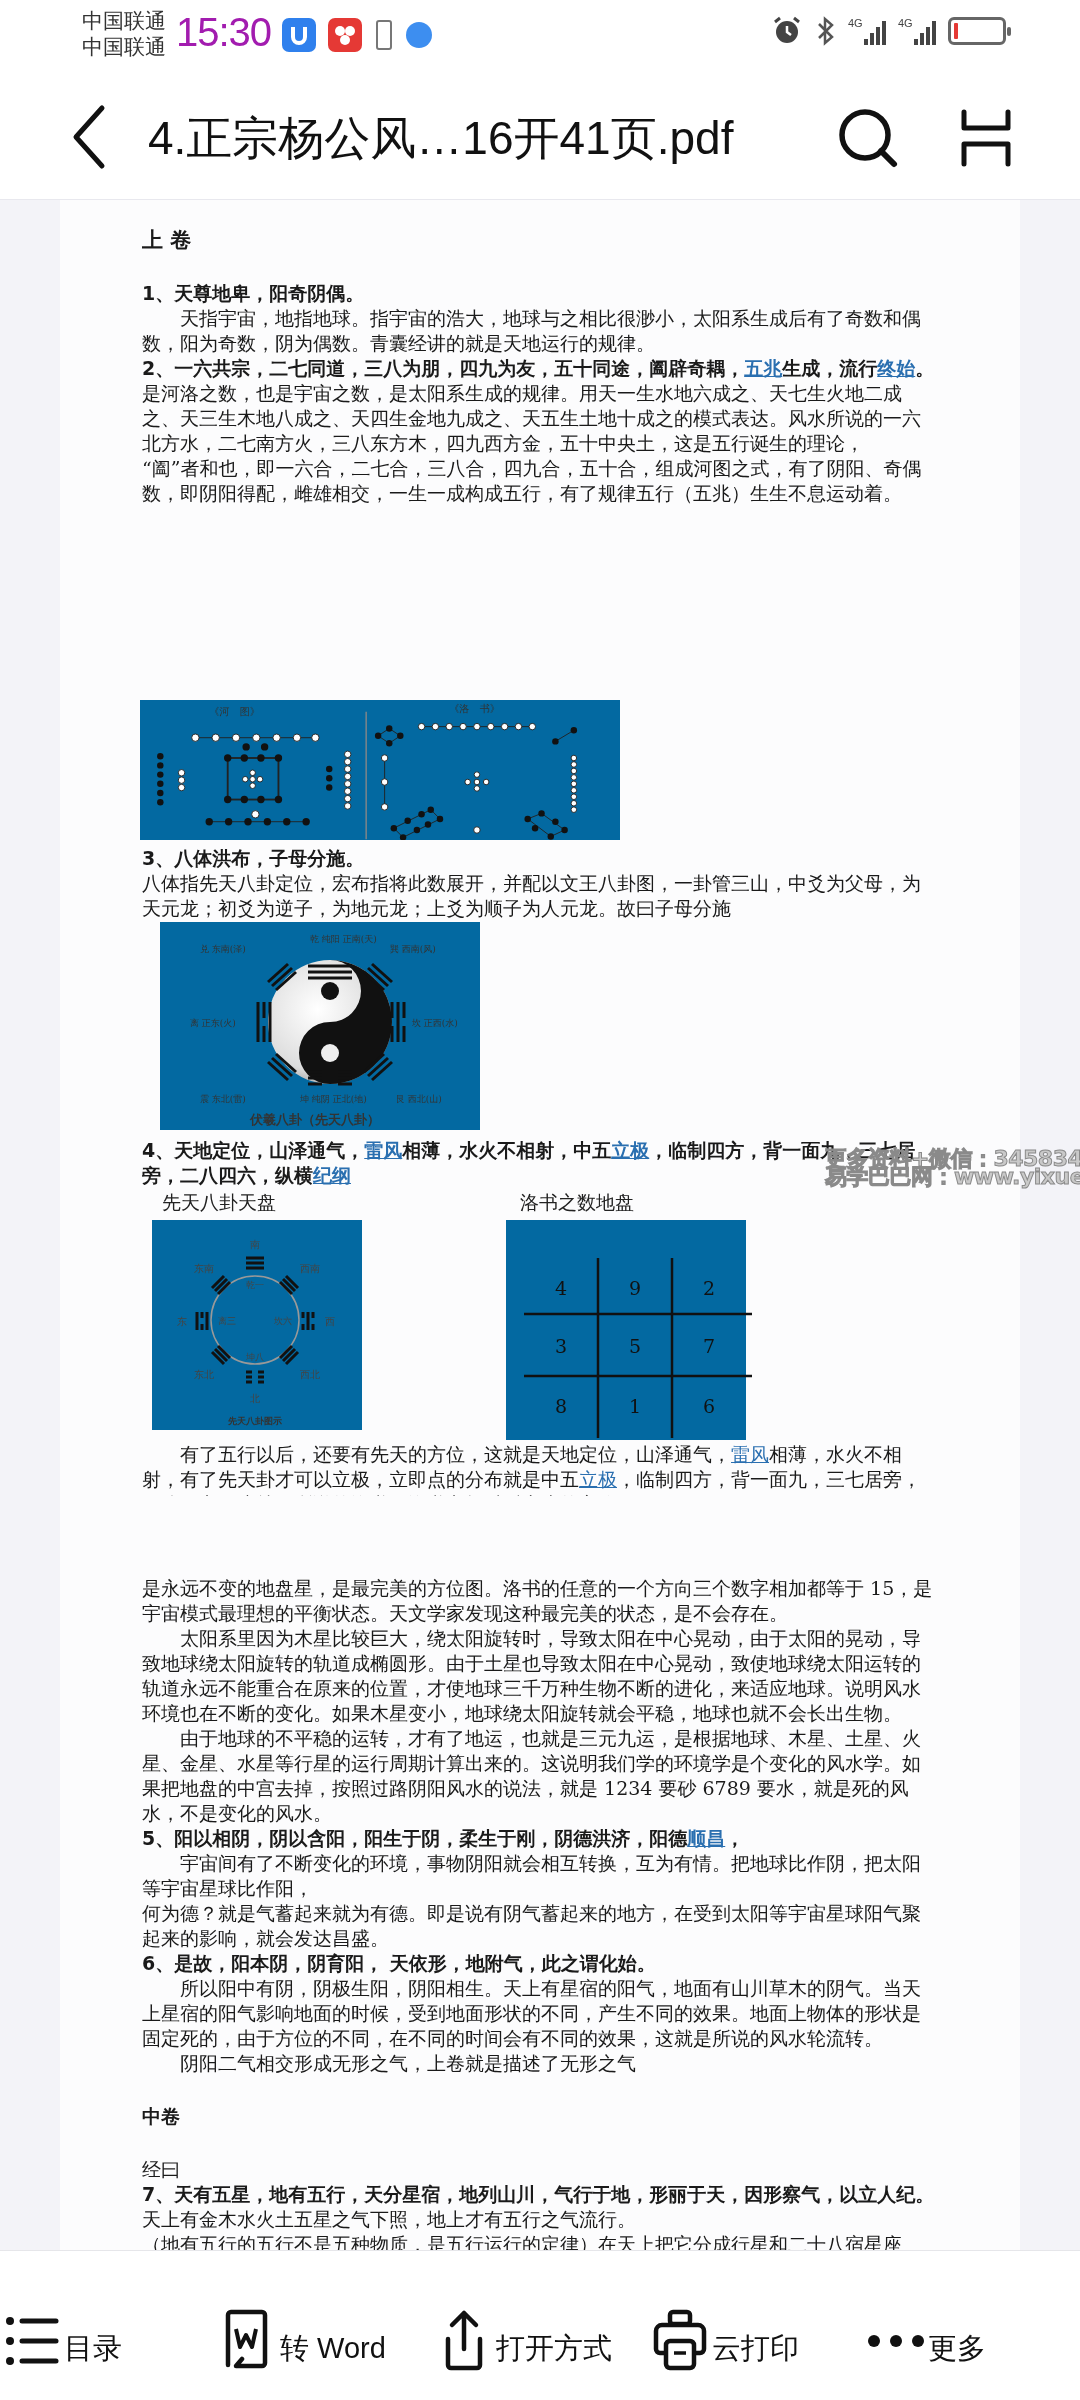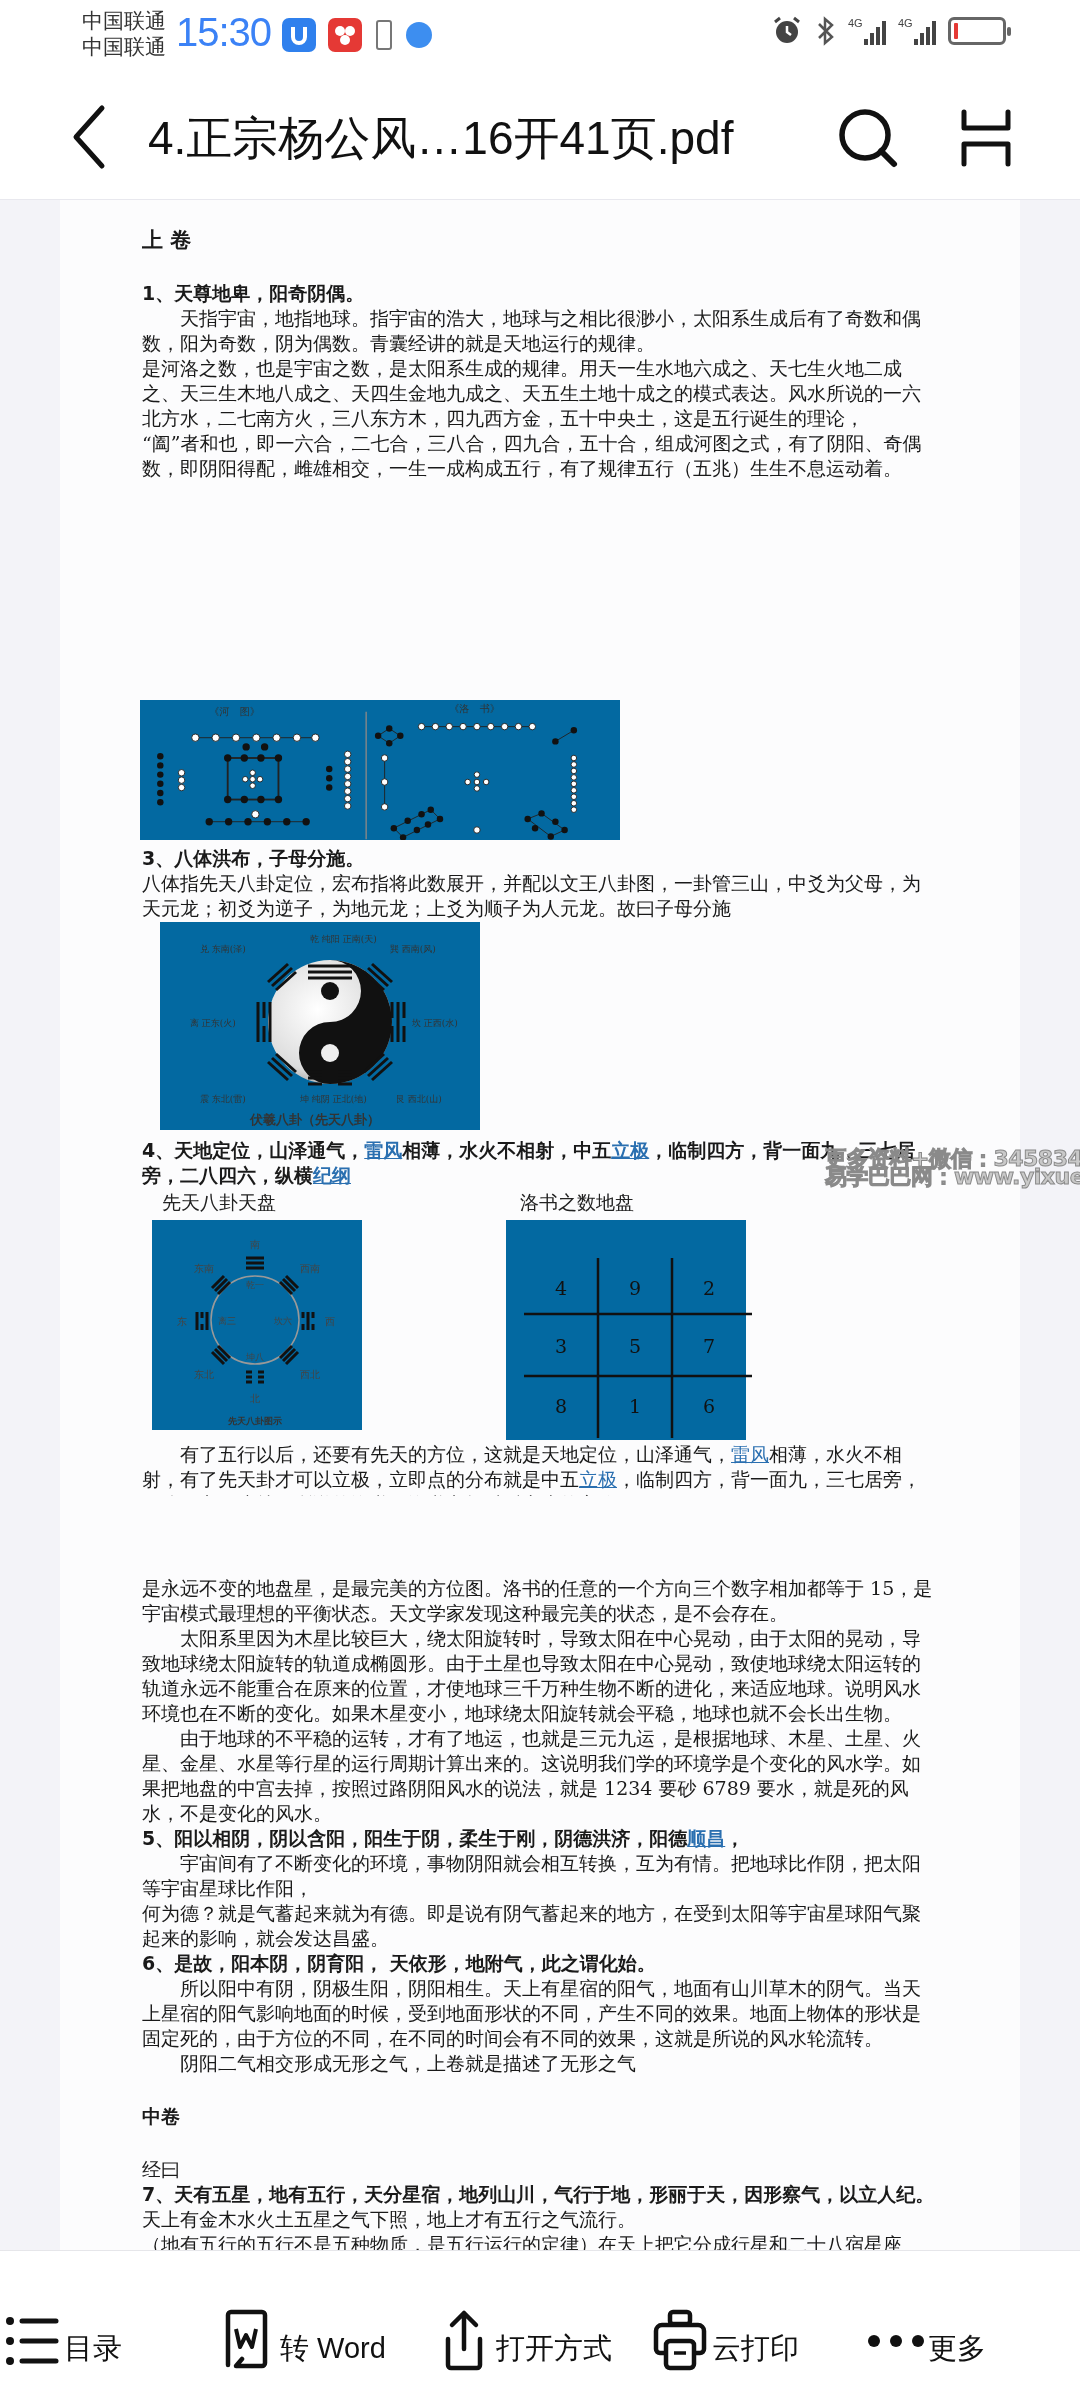--- a/index.html
+++ b/index.html
@@ -2,21 +2,21 @@
 <html><head>
 <meta charset="utf-8">
 <style>
   * { box-sizing: border-box; margin: 0; padding: 0; }
   html, body { width: 1080px; height: 2400px; overflow: hidden; }
   body { background: #f3f3f8; font-family: "DejaVu Sans", sans-serif; position: relative; color: #111; }
 
   
   .status-bar { position: absolute; top: 0; left: 0; width: 1080px; height: 70px; background: #fff; }
   .carriers { position: absolute; left: 82px; top: 8px; font-size: 21px; line-height: 26px; color: #333; font-family: "Liberation Sans", sans-serif; }
-  .clock { position: absolute; left: 176px; top: 10px; font-size: 40px; color: #3b82f6; font-family: "Liberation Sans", sans-serif; letter-spacing: -1px; }
+  .clock { position: absolute; left: 176px; top: 10px; font-size: 40px; color: #a21caf; font-family: "Liberation Sans", sans-serif; letter-spacing: -1px; }
   .app-icon { position: absolute; top: 18px; width: 34px; height: 34px; border-radius: 7px; }
   .status-right { position: absolute; right: 74px; top: 14px; display: flex; align-items: center; gap: 12px; }
   .sig { display: flex; align-items: flex-end; gap: 2px; height: 28px; position: relative; padding-left: 16px; }
   .sig .lbl { position: absolute; left: 0; top: 0; font-size: 11px; color: #444; font-family: "Liberation Sans", sans-serif; }
   .sig i { display: block; width: 4px; background: #444; }
   .battery { width: 58px; height: 28px; border: 3px solid #666; border-radius: 6px; position: relative; }
   .battery::after { content: ""; position: absolute; right: -8px; top: 7px; width: 4px; height: 9px; background: #666; border-radius: 2px; }
   .battery .lvl { position: absolute; left: 3px; top: 3px; width: 4px; height: 16px; background: #e53935; border-radius: 1px; }
 
   
@@ -129,20 +129,21 @@
 </div>
 
 <div class="viewer">
 
   <div class="page page1">
     <div class="pg-content" style="top:48px;">
       <p class="section-title">上 卷</p>
       <p style="height:28px"></p>
       <p class="h">1、天尊地卑，阳奇阴偶。</p>
       <p class="ind">天指宇宙，地指地球。指宇宙的浩大，地球与之相比很渺小，太阳系生成后有了奇数和偶数，阳为奇数，阴为偶数。青囊经讲的就是天地运行的规律。</p>
+      <p class="h"><span>2、一六共宗，二七同道，三八为朋，四九为友，五十同途，阖辟奇耦，</span><span class="lnk">五兆</span><span>生成，流行</span><span class="lnk">终始</span><span>。</span></p>
       <p>是河洛之数，也是宇宙之数，是太阳系生成的规律。用天一生水地六成之、天七生火地二成之、天三生木地八成之、天四生金地九成之、天五生土地十成之的模式表达。风水所说的一六北方水，二七南方火，三八东方木，四九西方金，五十中央土，这是五行诞生的理论，</p>
       <p>“阖”者和也，即一六合，二七合，三八合，四九合，五十合，组成河图之式，有了阴阳、奇偶数，即阴阳得配，雌雄相交，一生一成构成五行，有了规律五行（五兆）生生不息运动着。</p>
     </div>
 
     <div class="fig" style="left:80px;top:520px;width:480px;height:140px;">
       <svg width="480" height="140" viewBox="0 0 520 150">
         <text x="75" y="15" font-size="11" fill="#333" font-family="DejaVu Serif, serif">《河　图》</text>
         <line x1="60" y1="40" x2="190" y2="40" stroke="#222"></line>
         <g fill="#fff" stroke="#222">
             <circle cx="60" cy="40" r="4"></circle>

